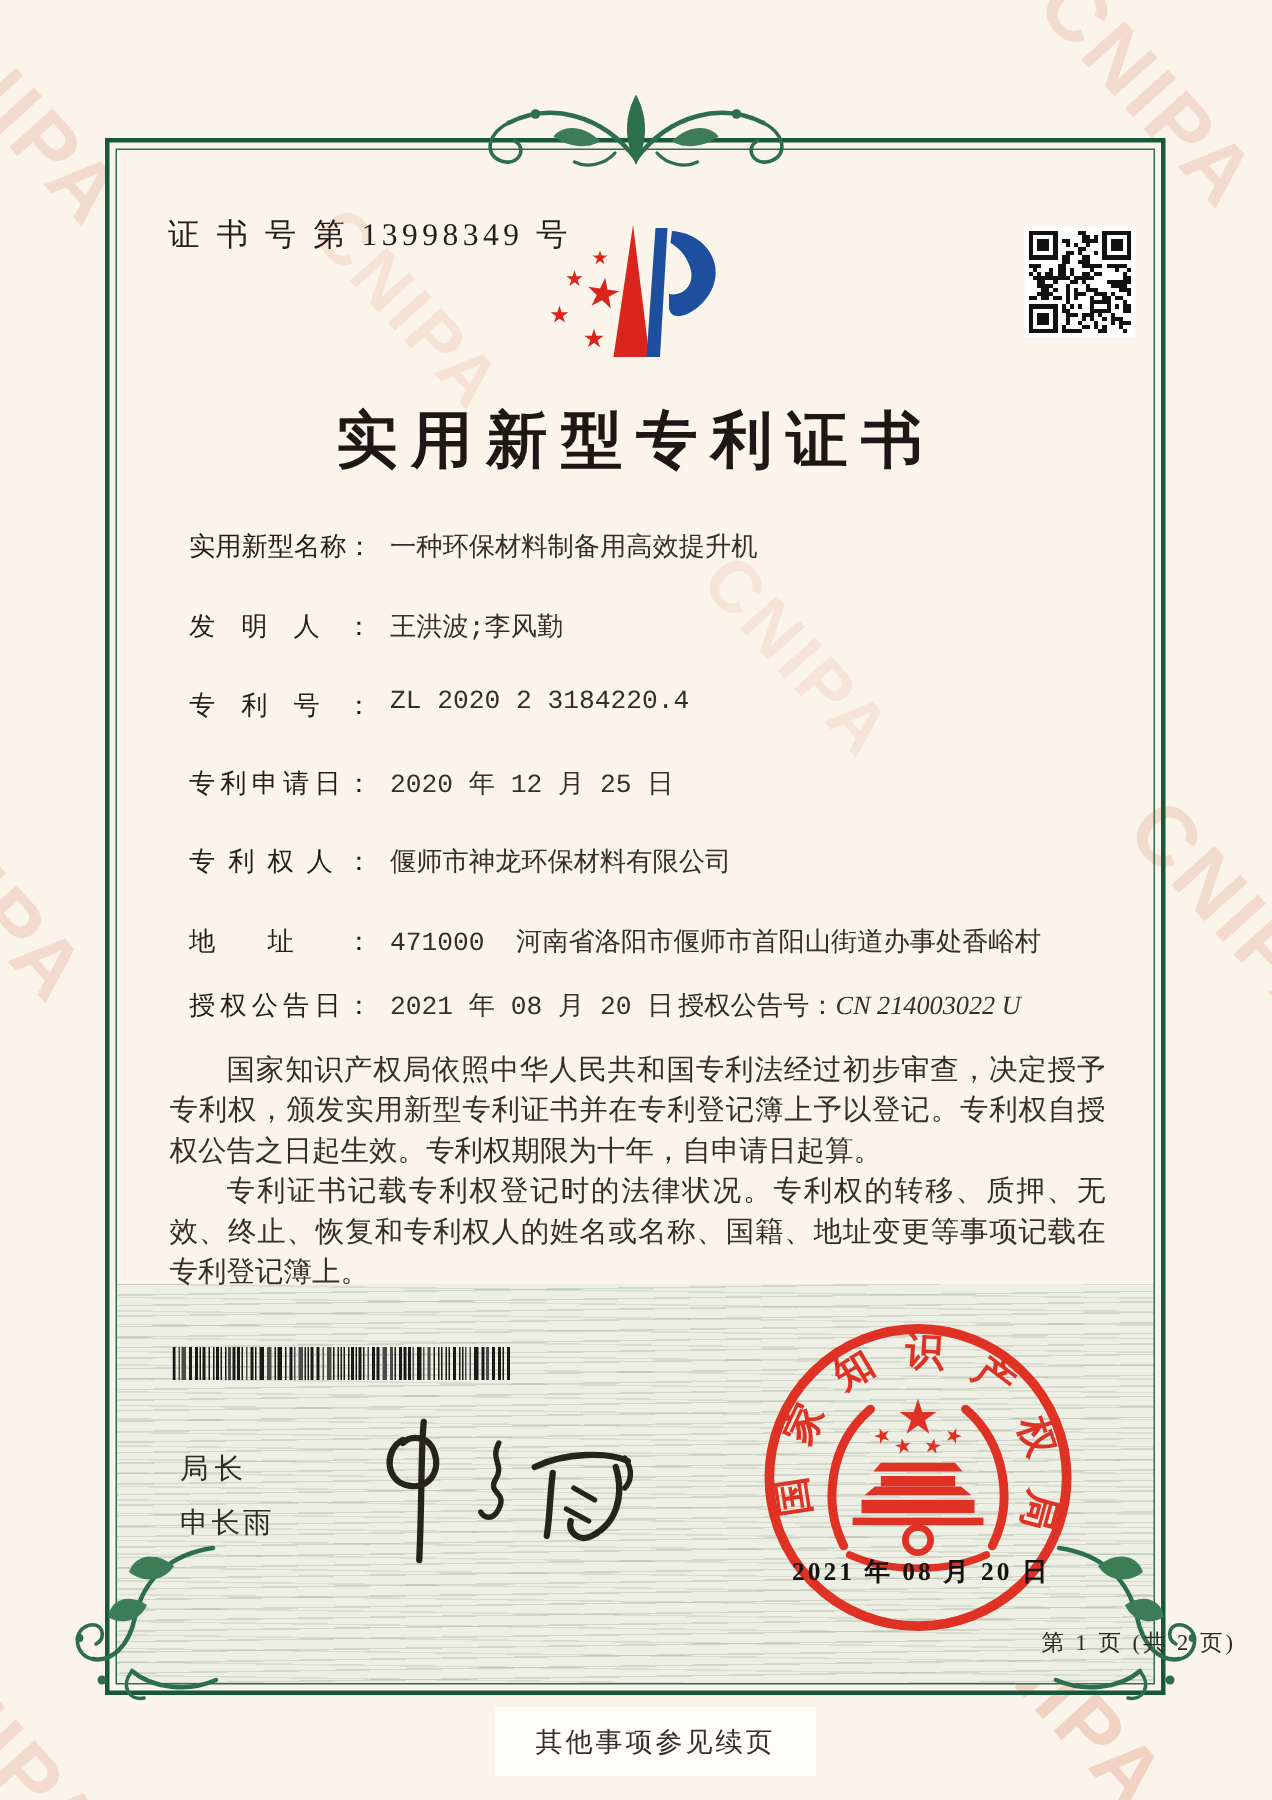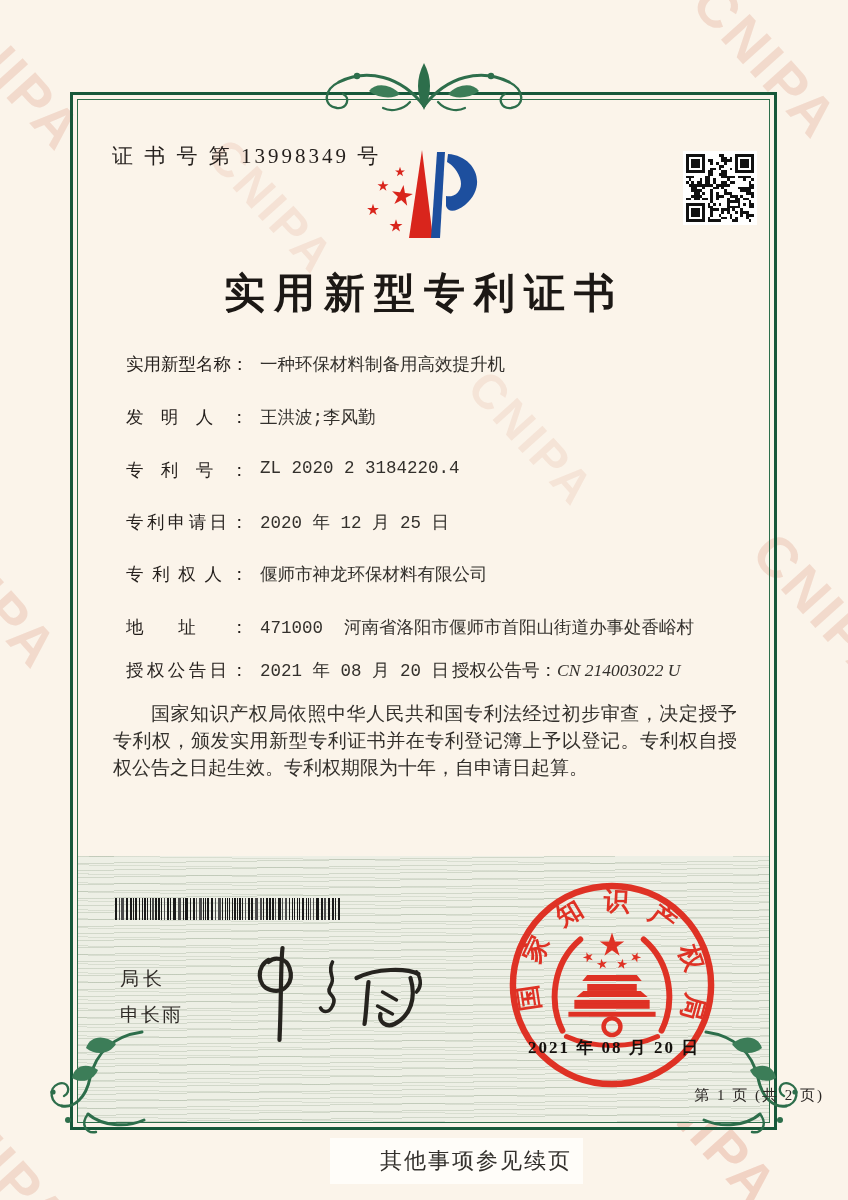--- a/index.html
+++ b/index.html
@@ -68,21 +68,21 @@
     position:absolute; left:528px; top:1036px; z-index:6;
     font-size:17px; font-weight:bold; letter-spacing:2px; color:#14110e; white-space:nowrap;
   }
   .page-no{
     position:absolute; left:0; top:1086px; width:824px; text-align:right; z-index:4;
     font-size:15px; letter-spacing:2px; color:#2b2724;
   }
   .note-box{
     position:absolute; left:330px; top:1138px; width:214px; height:46px; z-index:4;
     background:#fffdf9; display:flex; align-items:center; justify-content:center;
-    font-size:22px; letter-spacing:2px; color:#33302c;padding-left:39px;
+    font-size:18px; letter-spacing:2px; color:#33302c;
   }
 </style>
 </head>
 <body>
 
 <div class="page">
 
   <div class="wm" style="left:-28px; top:-18px;">CNIPA</div>
   <div class="wm" style="left:238px; top:128px; font-size:48px; color:rgba(223,165,140,0.22);">CNIPA</div>
   <div class="wm" style="left:728px; top:-30px;">CNIPA</div>
@@ -388,20 +388,21 @@
   </div>
   <div class="frow" style="top:658px;">
     <span class="flabel">授权公告日：</span><span class="fvalue">2021 年 08 月 20 日</span>
   </div>
   <div class="grant-no">
     <span>授权公告号：</span><span class="fvalue" style="margin-left:0;font-style:italic;">CN 214003022 U</span>
   </div>
 
   <div class="body-text">
     <p>国家知识产权局依照中华人民共和国专利法经过初步审查，决定授予专利权，颁发实用新型专利证书并在专利登记簿上予以登记。专利权自授权公告之日起生效。专利权期限为十年，自申请日起算。</p>
+    <p>专利证书记载专利权登记时的法律状况。专利权的转移、质押、无效、终止、恢复和专利权人的姓名或名称、国籍、地址变更等事项记载在专利登记簿上。</p>
   </div>
 
   <svg class="barcode" id="barcode-svg" width="228" height="22" viewBox="0 0 228 22" preserveAspectRatio="none">
       <rect x="0" y="0" width="2" height="22" fill="#191919"></rect>
       <rect x="4" y="0" width="1" height="22" fill="#4a4a4a"></rect>
       <rect x="6" y="0" width="3" height="22" fill="#4a4a4a"></rect>
       <rect x="11" y="0" width="2" height="22" fill="#191919"></rect>
       <rect x="15" y="0" width="2" height="22" fill="#191919"></rect>
       <rect x="18" y="0" width="1" height="22" fill="#191919"></rect>
       <rect x="20" y="0" width="2" height="22" fill="#191919"></rect>

